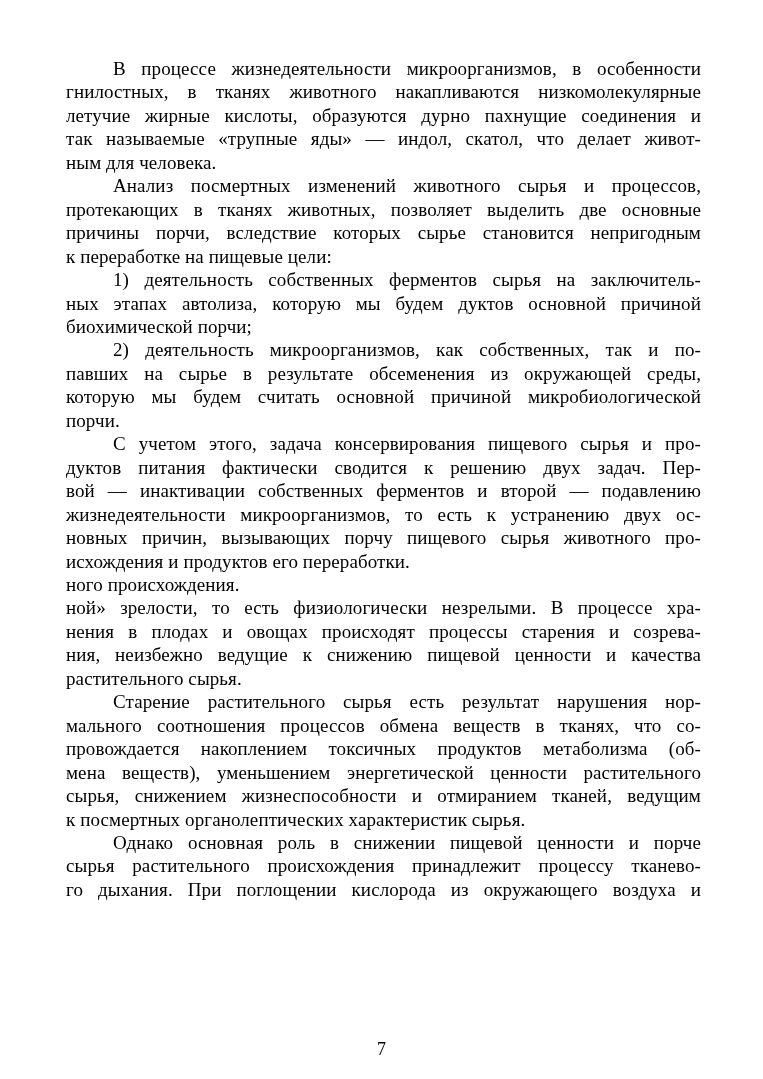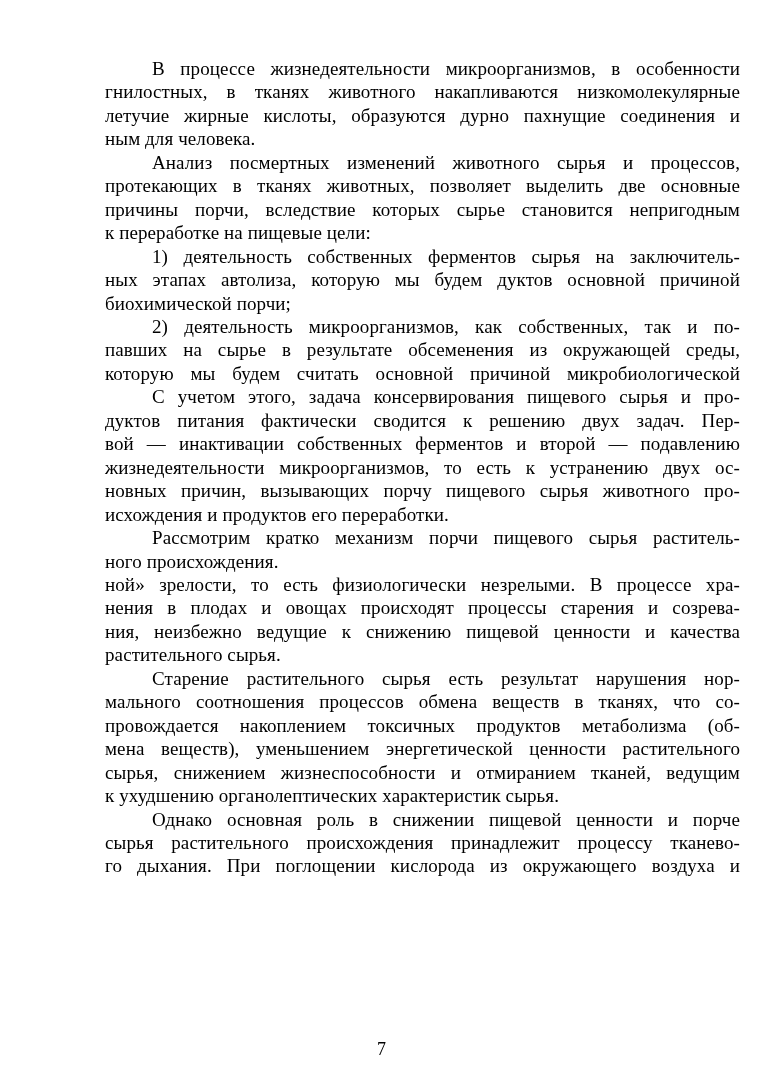--- a/index.html
+++ b/index.html
@@ -14,21 +14,20 @@
     background: #ffffff;
     color: #000000;
     font-family: "Liberation Serif", "DejaVu Serif", serif;
     overflow: hidden;
   }
   .content {
     position: absolute;
     left: 66px;
     top: 57px;
     width: 635px;
-    margin-left: 39px;
   }
   .paragraph {
     margin: 0;
     padding: 0;
   }
   .line {
     font-size: 19px;
     line-height: 23.45px;
     letter-spacing: 0.1px;
   }
@@ -51,63 +50,64 @@
 </style>
 </head>
 <body>
 
 <div class="sheet">
   <main class="content">
       <div class="paragraph">
         <div class="line first just">В процессе жизнедеятельности микроорганизмов, в особенности</div>
         <div class="line just">гнилостных, в тканях животного накапливаются низкомолекулярные</div>
         <div class="line just">летучие жирные кислоты, образуются дурно пахнущие соединения и</div>
+        <div class="line just">так называемые «трупные яды» — индол, скатол, что делает живот-</div>
         <div class="line">ным для человека.</div>
       </div>
       <div class="paragraph">
         <div class="line first just">Анализ посмертных изменений животного сырья и процессов,</div>
         <div class="line just">протекающих в тканях животных, позволяет выделить две основные</div>
         <div class="line just">причины порчи, вследствие которых сырье становится непригодным</div>
         <div class="line">к переработке на пищевые цели:</div>
       </div>
       <div class="paragraph">
         <div class="line first just">1) деятельность собственных ферментов сырья на заключитель-</div>
         <div class="line just">ных этапах автолиза, которую мы будем дуктов основной причиной</div>
         <div class="line">биохимической порчи;</div>
       </div>
       <div class="paragraph">
         <div class="line first just">2) деятельность микроорганизмов, как собственных, так и по-</div>
         <div class="line just">павших на сырье в результате обсеменения из окружающей среды,</div>
         <div class="line just">которую мы будем считать основной причиной микробиологической</div>
+        <div class="line">порчи.</div>
       </div>
       <div class="paragraph">
         <div class="line first just">С учетом этого, задача консервирования пищевого сырья и про-</div>
         <div class="line just">дуктов питания фактически сводится к решению двух задач. Пер-</div>
         <div class="line just">вой — инактивации собственных ферментов и второй — подавлению</div>
         <div class="line just">жизнедеятельности микроорганизмов, то есть к устранению двух ос-</div>
         <div class="line just">новных причин, вызывающих порчу пищевого сырья животного про-</div>
         <div class="line">исхождения и продуктов его переработки.</div>
       </div>
       <div class="paragraph">
-        <div class="line first just">Рассмотрим кратко механизм порчи пищевого сырья раститель-</div>
         <div class="line">ного происхождения.</div>
       </div>
       <div class="paragraph">
         <div class="line just">ной» зрелости, то есть физиологически незрелыми. В процессе хра-</div>
         <div class="line just">нения в плодах и овощах происходят процессы старения и созрева-</div>
         <div class="line just">ния, неизбежно ведущие к снижению пищевой ценности и качества</div>
         <div class="line">растительного сырья.</div>
       </div>
       <div class="paragraph">
         <div class="line first just">Старение растительного сырья есть результат нарушения нор-</div>
         <div class="line just">мального соотношения процессов обмена веществ в тканях, что со-</div>
         <div class="line just">провождается накоплением токсичных продуктов метаболизма (об-</div>
         <div class="line just">мена веществ), уменьшением энергетической ценности растительного</div>
         <div class="line just">сырья, снижением жизнеспособности и отмиранием тканей, ведущим</div>
-        <div class="line">к ухудшению органолептических характеристик сырья.</div>
+        <div class="line">к посмертных органолептических характеристик сырья.</div>
       </div>
       <div class="paragraph">
         <div class="line first just">Однако основная роль в снижении пищевой ценности и порче</div>
         <div class="line just">сырья растительного происхождения принадлежит процессу тканево-</div>
         <div class="line just">го дыхания. При поглощении кислорода из окружающего воздуха и</div>
       </div>
     </main>
   <div class="page-footer">
     <span>7</span>
   </div>

